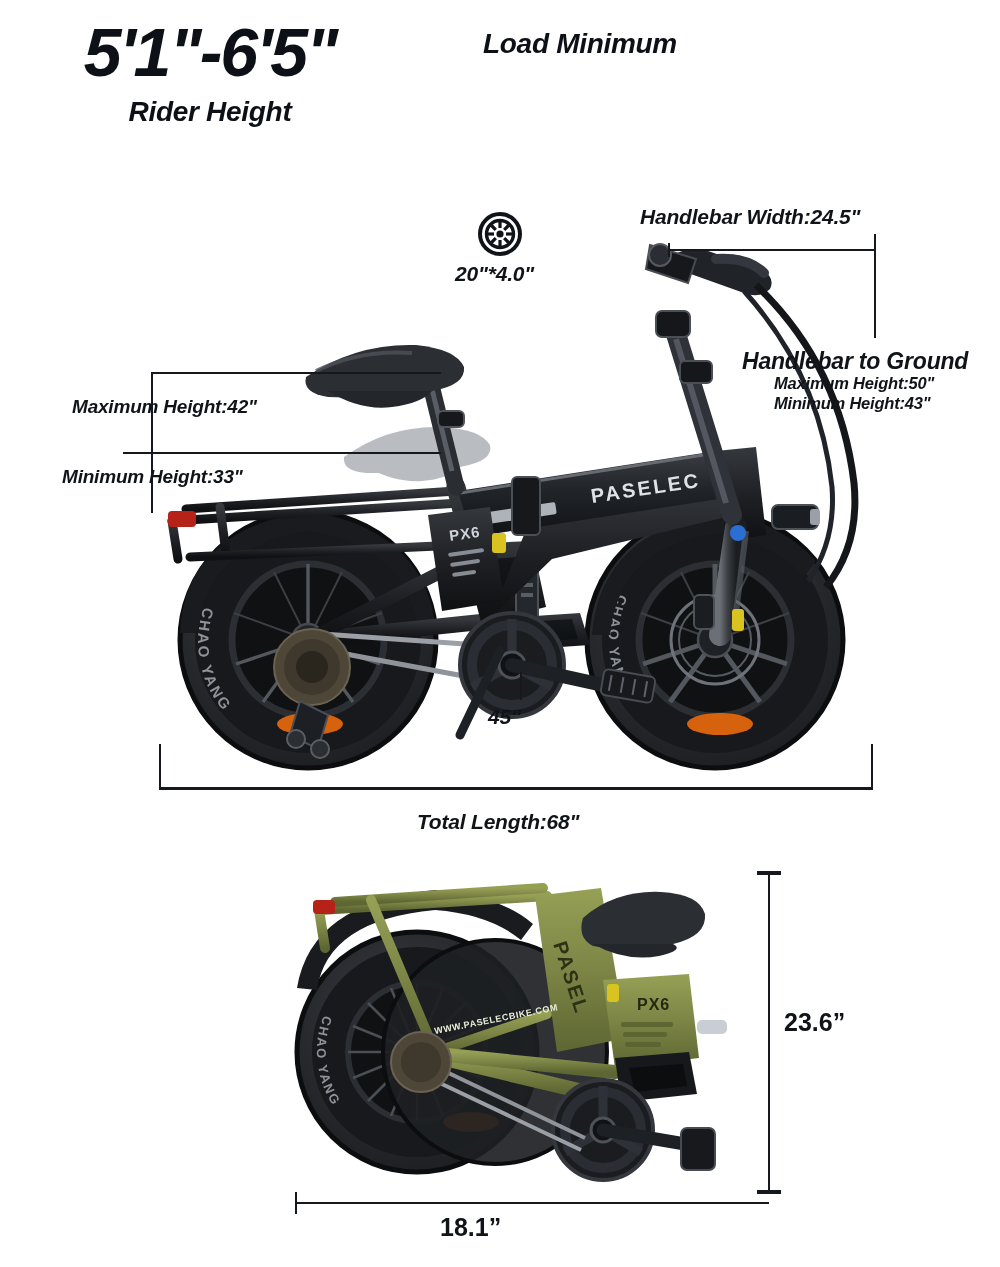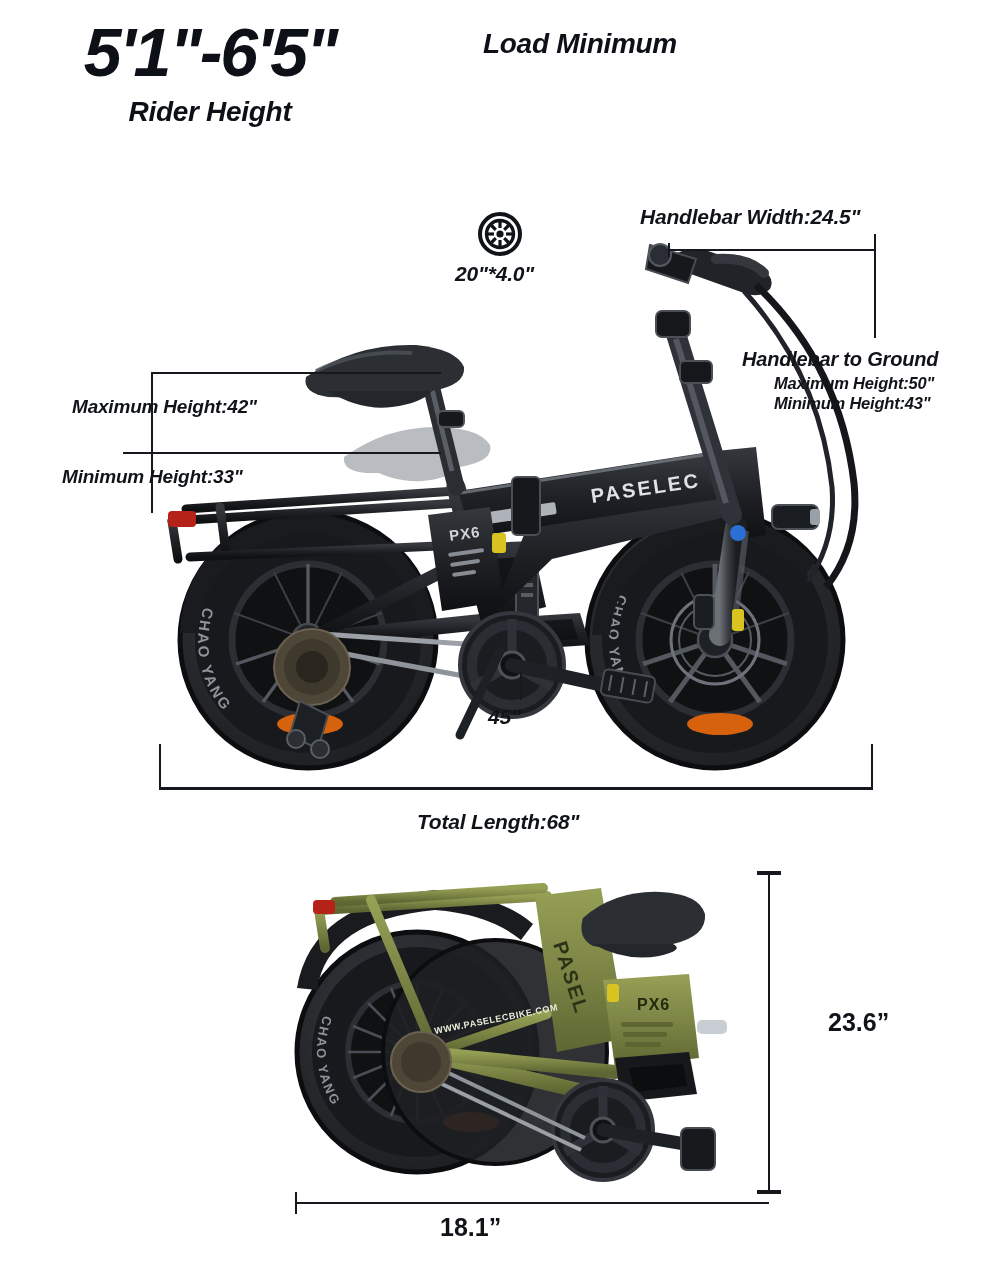--- a/index.html
+++ b/index.html
@@ -26,32 +26,32 @@
   #stat-rider{left:60px;top:18px;width:300px;}
   #stat-load{left:430px;top:18px;width:300px;}
 
   
   .dim{
     position:absolute;font-size:19px;font-weight:bold;font-style:italic;
     color:#101419;white-space:nowrap;letter-spacing:-0.2px;
   }
   .dim.small{font-size:16.5px;}
   .dim.plain{font-style:normal;font-size:25px;letter-spacing:0px;}
-  .dim.title{font-size:20px;text-align:center;}
+  .dim.title{font-size:23px;text-align:center;}
 
   #lbl-wheel-size{left:455px;top:262px;font-size:21px;}
   #lbl-hb-width{left:640px;top:205px;font-size:21px;}
   #lbl-hb-ground{left:742px;top:348px;}
   #lbl-hb-max{left:774px;top:374px;}
   #lbl-hb-min{left:774px;top:394px;}
   #lbl-seat-max{left:72px;top:396px;}
   #lbl-seat-min{left:62px;top:466px;}
   #lbl-wheelbase{left:488px;top:705px;font-size:21px;}
   #lbl-total-length{left:417px;top:810px;font-size:21px;}
-  #lbl-fold-height{left:828px;top:1008px;}
+  #lbl-fold-height{left:784px;top:1008px;}
   #lbl-fold-width{left:440px;top:1213px;}
 
   
   .rule{position:absolute;background:#15181d;}
   .rule.h{height:2px;}
   .rule.v{width:2px;}
   .rule.thick{height:3px;}
 
   
   #wheel-icon{position:absolute;left:478px;top:212px;width:44px;height:44px;}

